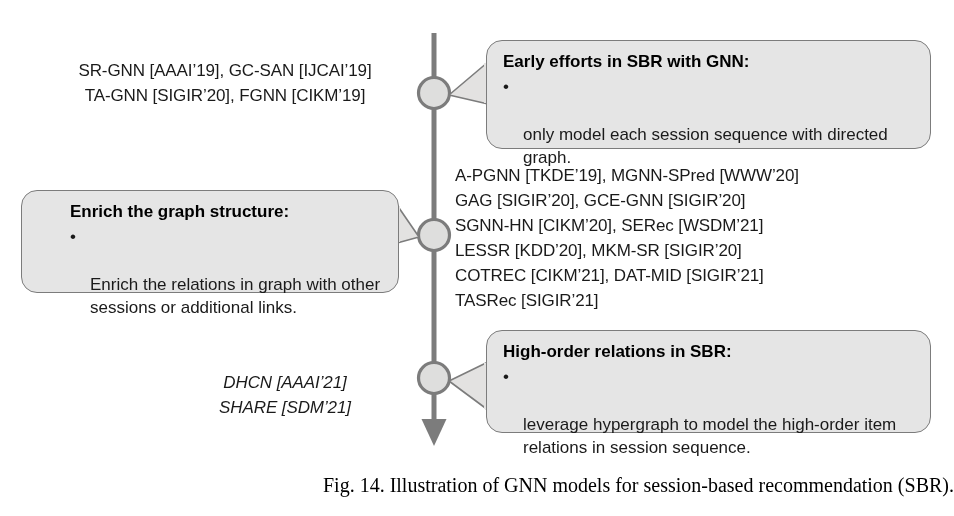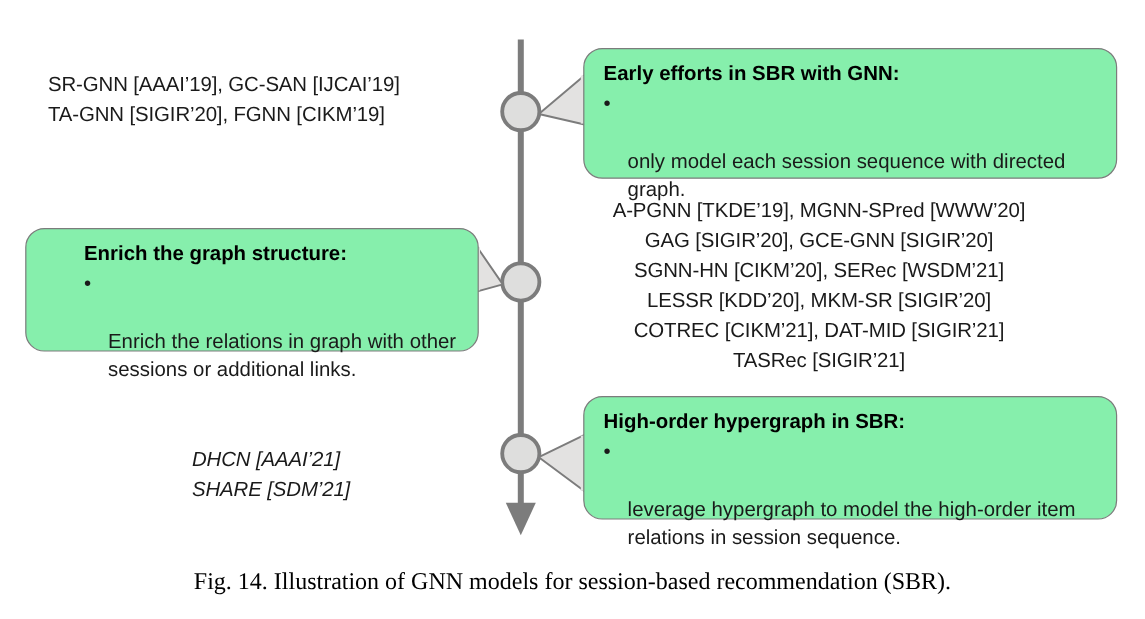--- a/index.html
+++ b/index.html
@@ -33,22 +33,22 @@
 
   
   .text-block {
     position: absolute;
     font-size: 17px;
     line-height: 25px;
     color: #1a1a1a;
     white-space: pre;
     letter-spacing: -0.1px;
   }
-  .text-right   { text-align: left; }
-  .text-center  { text-align: center; }
+  .text-right   { text-align: center; }
+  .text-center  { text-align: left; }
 
   #models-early {
     left: 40px;
     top: 58px;
     width: 370px;
   }
   #models-enrich {
     left: 455px;
     top: 163px;
     width: 455px;
@@ -57,21 +57,21 @@
     left: 160px;
     top: 370px;
     width: 250px;
     font-style: italic;
   }
 
   
   .callout {
     position: absolute;
     box-sizing: border-box;
-    background: #86efac;
+    background: #e5e5e5;
     border: 1.6px solid #7c7c7c;
     border-radius: 16px;
     padding: 9px 14px 9px 16px;
   }
   .callout-title {
     font-size: 17px;
     font-weight: bold;
     line-height: 23px;
     color: #000000;
     white-space: nowrap;
@@ -109,21 +109,21 @@
     height: 460px;
     pointer-events: none;
   }
 
   
   #caption {
     position: absolute;
     left: 0;
     top: 474px;
     width: 954px;
-    text-align: center;
+    text-align: right;
     font-family: "Liberation Serif", serif;
     font-size: 20px;
     color: #000000;
   }
 </style>
 </head>
 <body>
 
 <div id="figure">
 
@@ -173,21 +173,21 @@
 
   <div class="callout" id="callout-enrich">
     <div class="callout-title">Enrich the graph structure:</div>
     <div class="callout-body">
       <span class="callout-bullet">•</span>
       <span class="callout-text">Enrich the relations in graph with other sessions or additional links.</span>
     </div>
   </div>
 
   <div class="callout" id="callout-highorder">
-    <div class="callout-title">High-order hypergraph in SBR:</div>
+    <div class="callout-title">High-order relations in SBR:</div>
     <div class="callout-body">
       <span class="callout-bullet">•</span>
       <span class="callout-text">leverage hypergraph to model the high-order item relations in session sequence.</span>
     </div>
   </div>
 
   <div id="caption">Fig. 14.  Illustration of GNN models for session-based recommendation (SBR).</div>
 
 </div>
 

